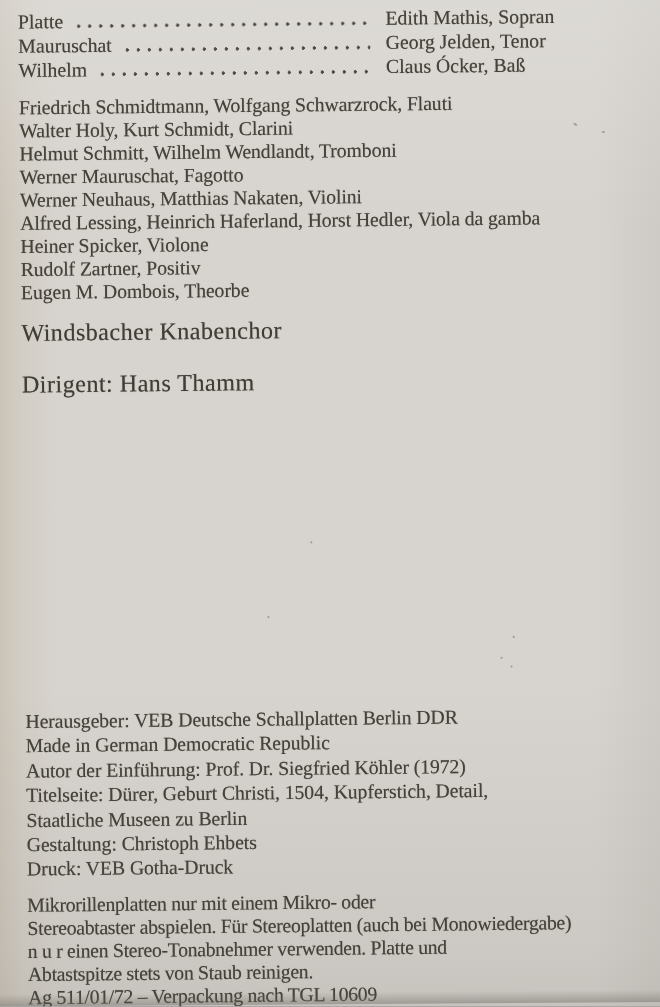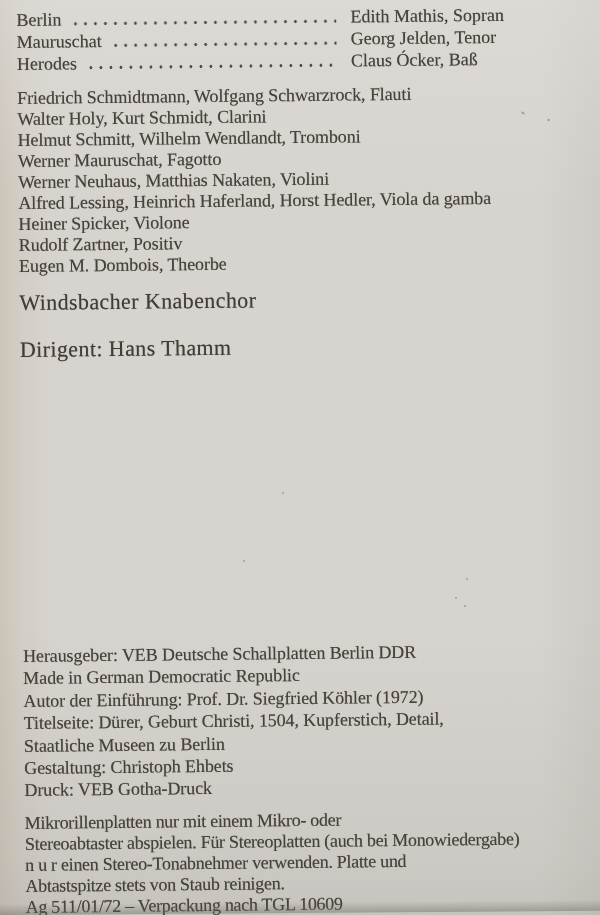--- a/index.html
+++ b/index.html
@@ -103,31 +103,31 @@
   }
 </style>
 </head>
 <body>
 
 <div class="paper">
   <div class="content">
 
     <div class="cast-block">
       <div class="cast-row">
-        <span class="cast-role">Berlin</span>
+        <span class="cast-role">Platte</span>
         <span class="cast-dots"></span>
         <span class="cast-name">Edith Mathis, Sopran</span>
       </div>
       <div class="cast-row">
         <span class="cast-role">Mauruschat</span>
         <span class="cast-dots"></span>
         <span class="cast-name">Georg Jelden, Tenor</span>
       </div>
       <div class="cast-row">
-        <span class="cast-role">Herodes</span>
+        <span class="cast-role">Wilhelm</span>
         <span class="cast-dots"></span>
         <span class="cast-name">Claus Ócker, Baß</span>
       </div>
     </div>
 
     <div class="performers">
       <div class="performer-line">Friedrich Schmidtmann, Wolfgang Schwarzrock, Flauti</div>
       <div class="performer-line">Walter Holy, Kurt Schmidt, Clarini</div>
       <div class="performer-line">Helmut Schmitt, Wilhelm Wendlandt, Tromboni</div>
       <div class="performer-line">Werner Mauruschat, Fagotto</div>

